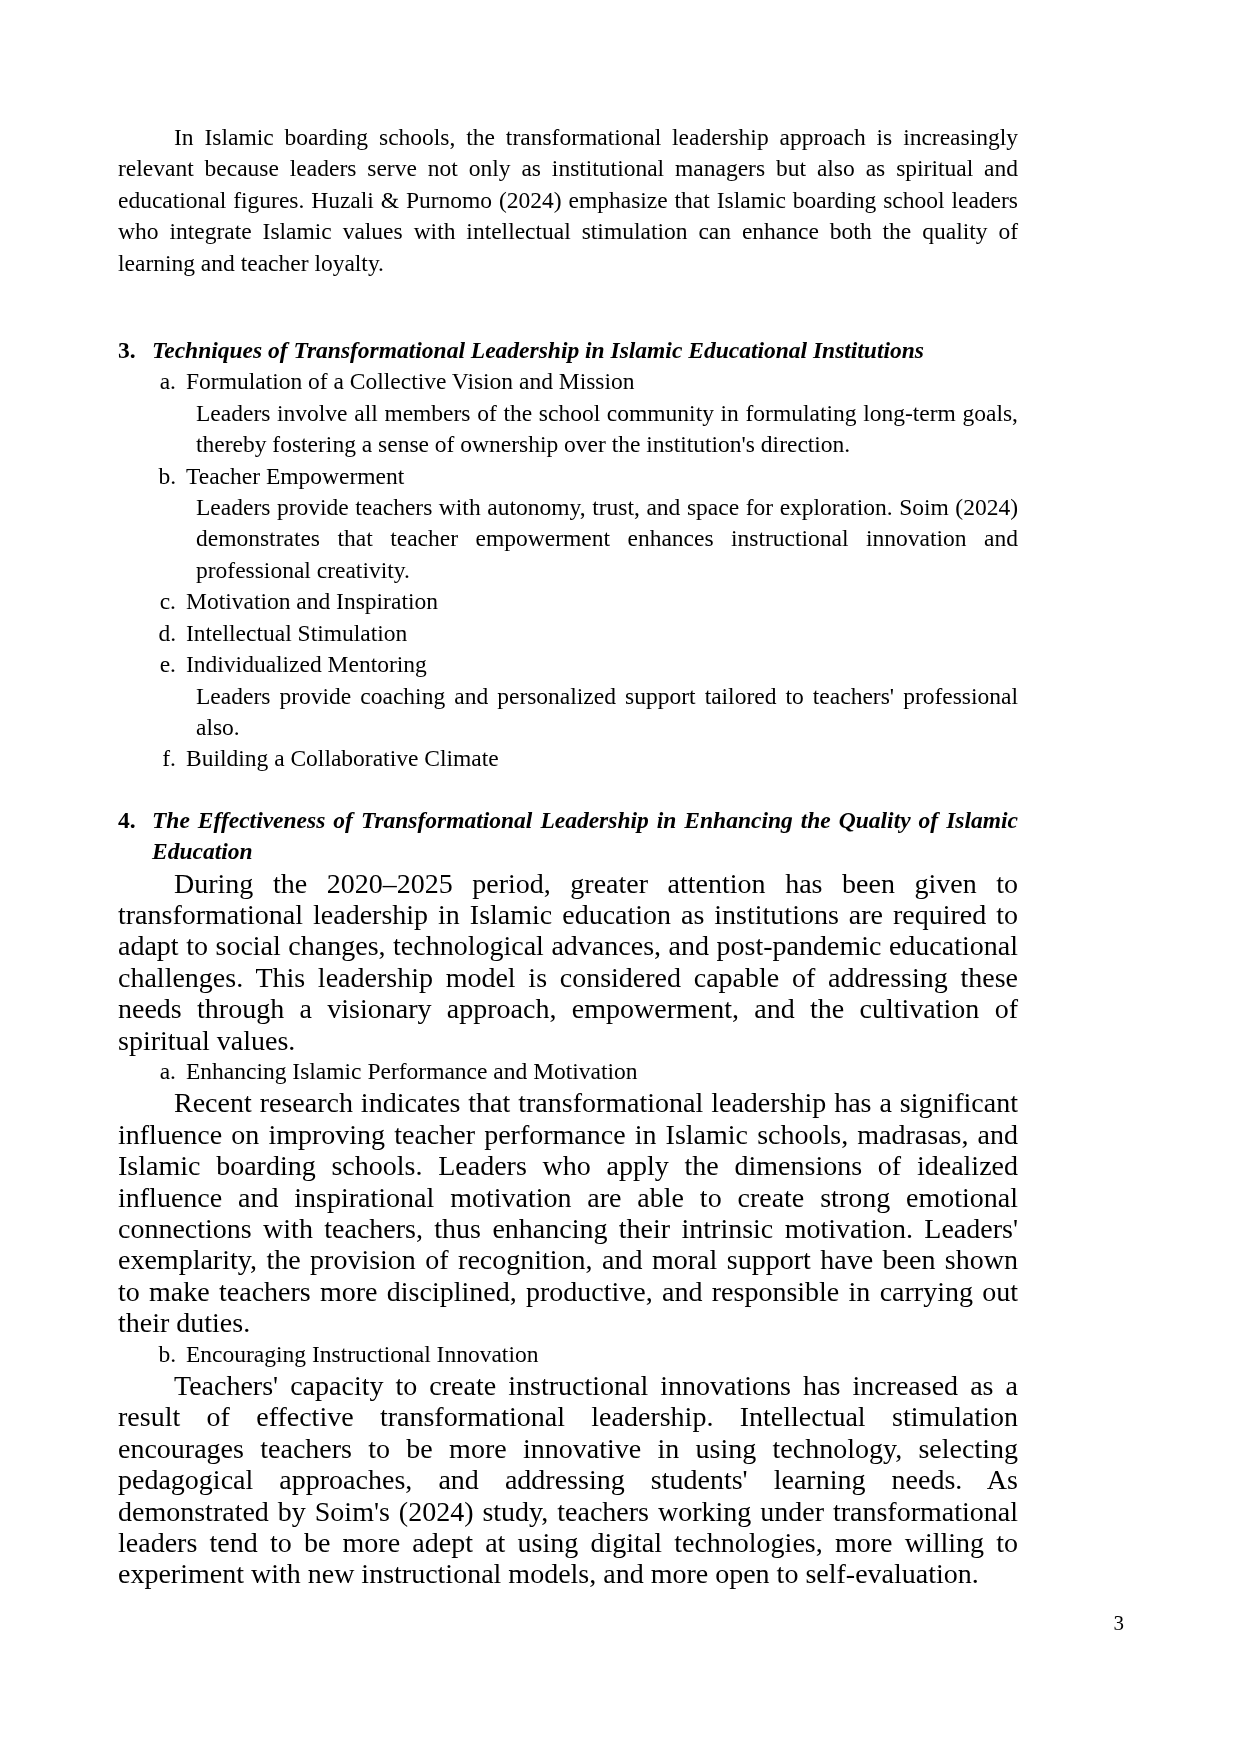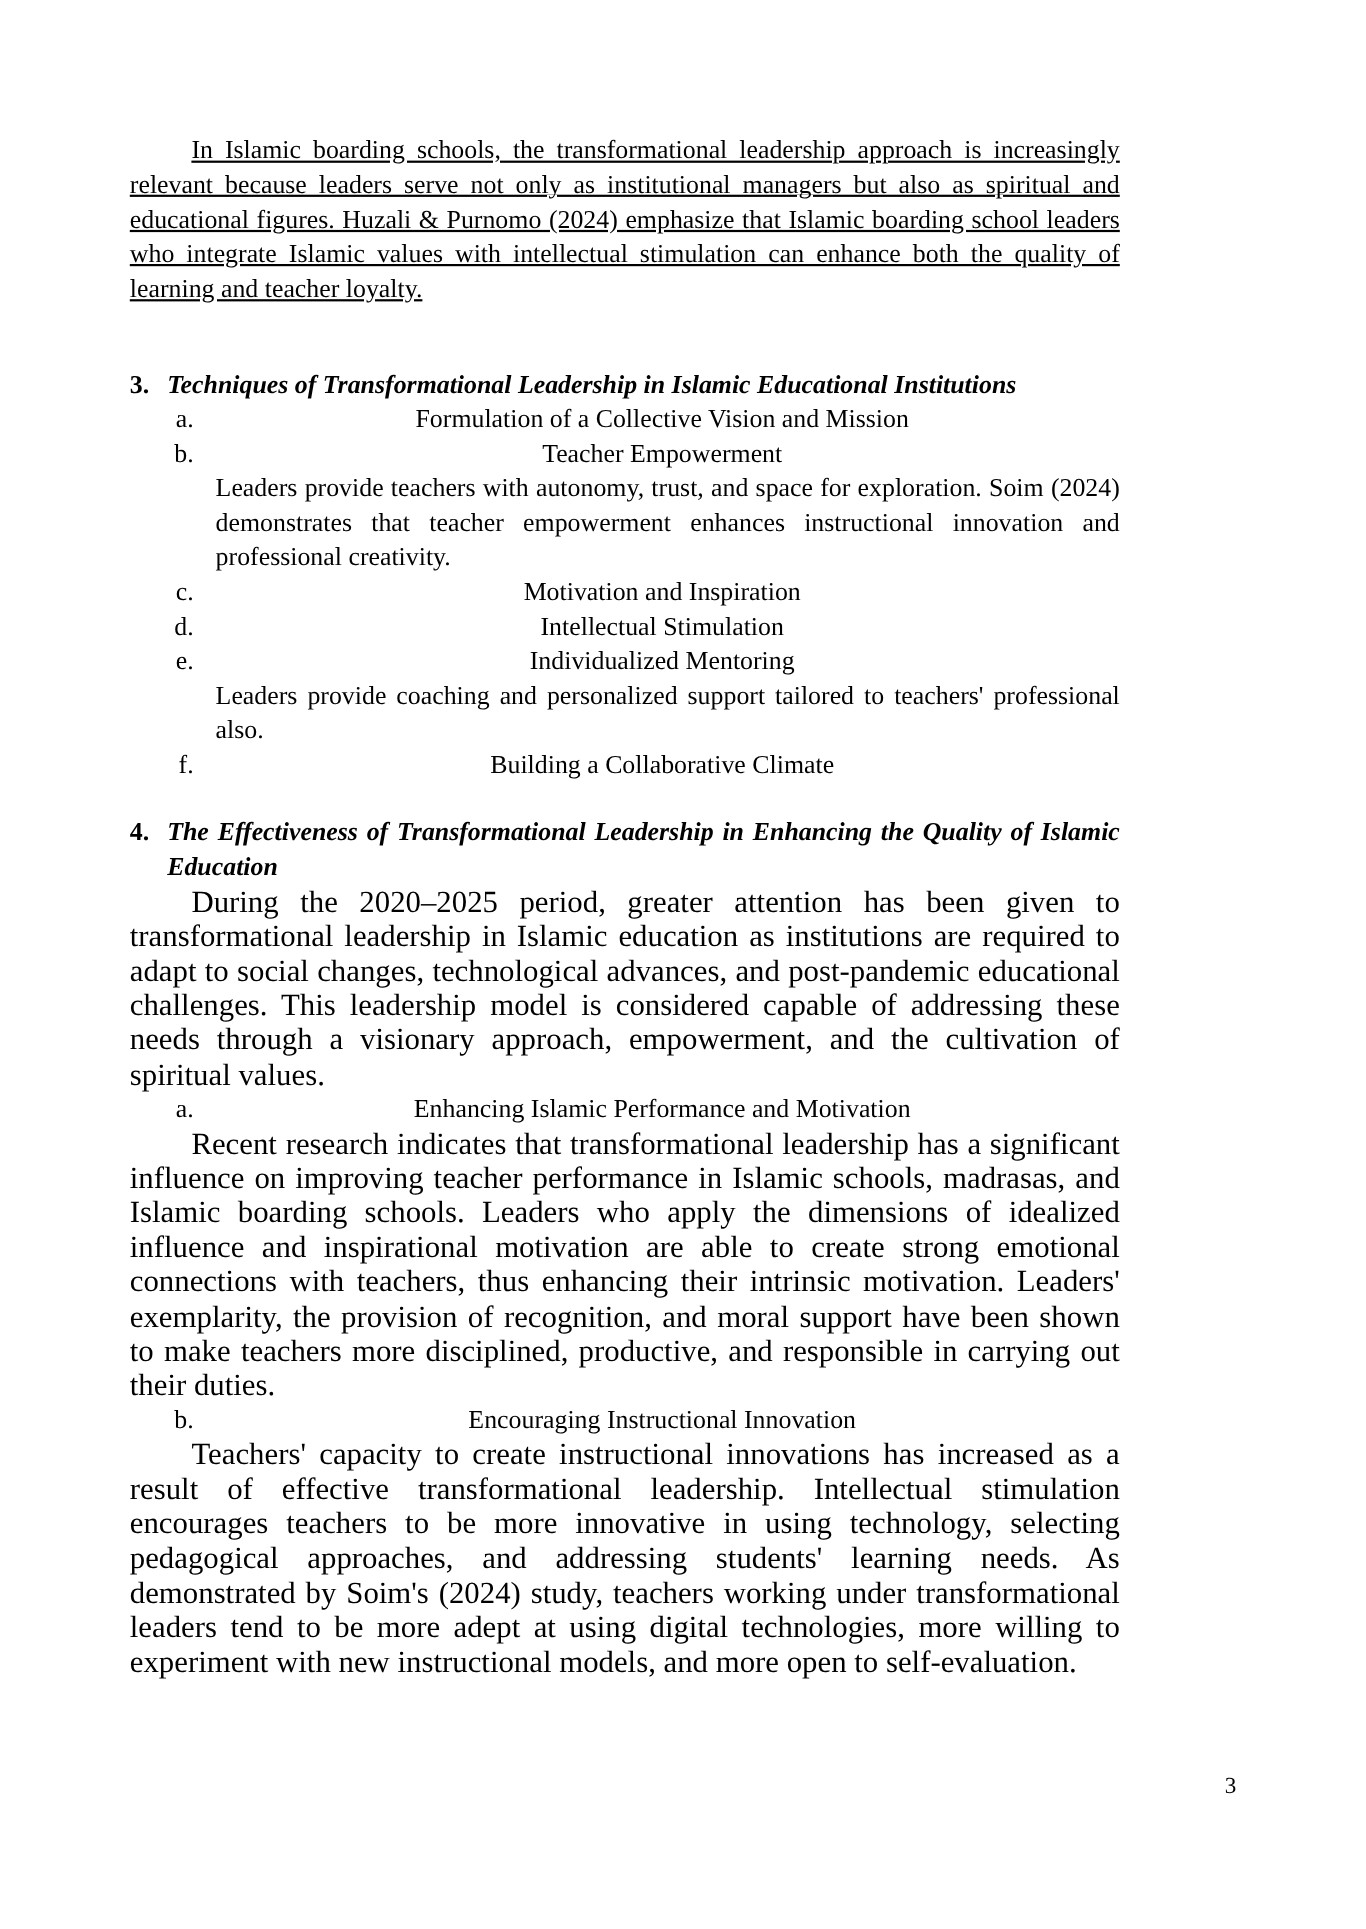--- a/index.html
+++ b/index.html
@@ -29,21 +29,20 @@
   }
   .para {
     text-align: justify;
     text-justify: inter-word;
     font-size: 23.5px;
     line-height: 31.4px;
     hyphens: none;
   }
   .para.indent {
     text-indent: 56px;
-    text-decoration: underline;
   }
   .section-heading {
     font-weight: bold;
     font-size: 23.5px;
     line-height: 31.4px;
     text-align: justify;
     display: flex;
     align-items: flex-start;
     margin-top: 30px;
   }
@@ -68,21 +67,20 @@
   .list-item .letter {
     flex: 0 0 34px;
     width: 34px;
     margin-left: 34px;
     text-align: right;
     padding-right: 10px;
     box-sizing: border-box;
   }
   .list-item .item-title {
     flex: 1 1 auto;
-    text-align: center;
   }
   .sub-body {
     margin-left: 78px;
     font-size: 23.5px;
     line-height: 31.4px;
     text-align: justify;
     text-justify: inter-word;
   }
   
   .body-indent {
@@ -115,20 +113,21 @@
 
     <div class="section-heading">
       <span class="num">3.</span>
       <span class="htext">Techniques of Transformational Leadership in Islamic Educational Institutions</span>
     </div>
 
     <div class="list-item">
       <span class="letter">a.</span>
       <span class="item-title">Formulation of a Collective Vision and Mission</span>
     </div>
+    <div class="sub-body">Leaders involve all members of the school community in formulating long-term goals, thereby fostering a sense of ownership over the institution's direction.</div>
 
     <div class="list-item">
       <span class="letter">b.</span>
       <span class="item-title">Teacher Empowerment</span>
     </div>
     <div class="sub-body">Leaders provide teachers with autonomy, trust, and space for exploration. Soim (2024) demonstrates that teacher empowerment enhances instructional innovation and professional creativity.</div>
 
     <div class="list-item">
       <span class="letter">c.</span>
       <span class="item-title">Motivation and Inspiration</span>

